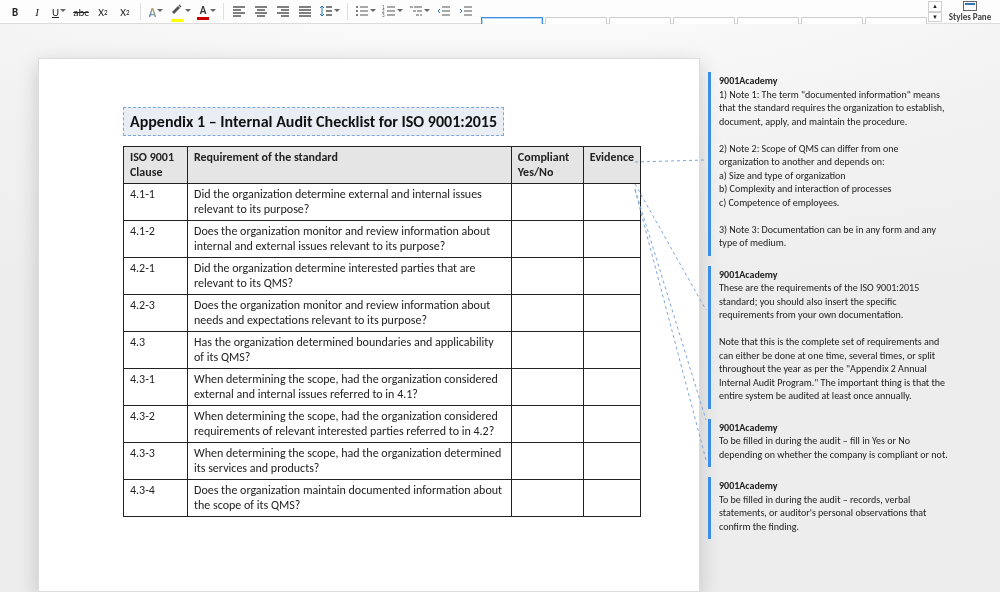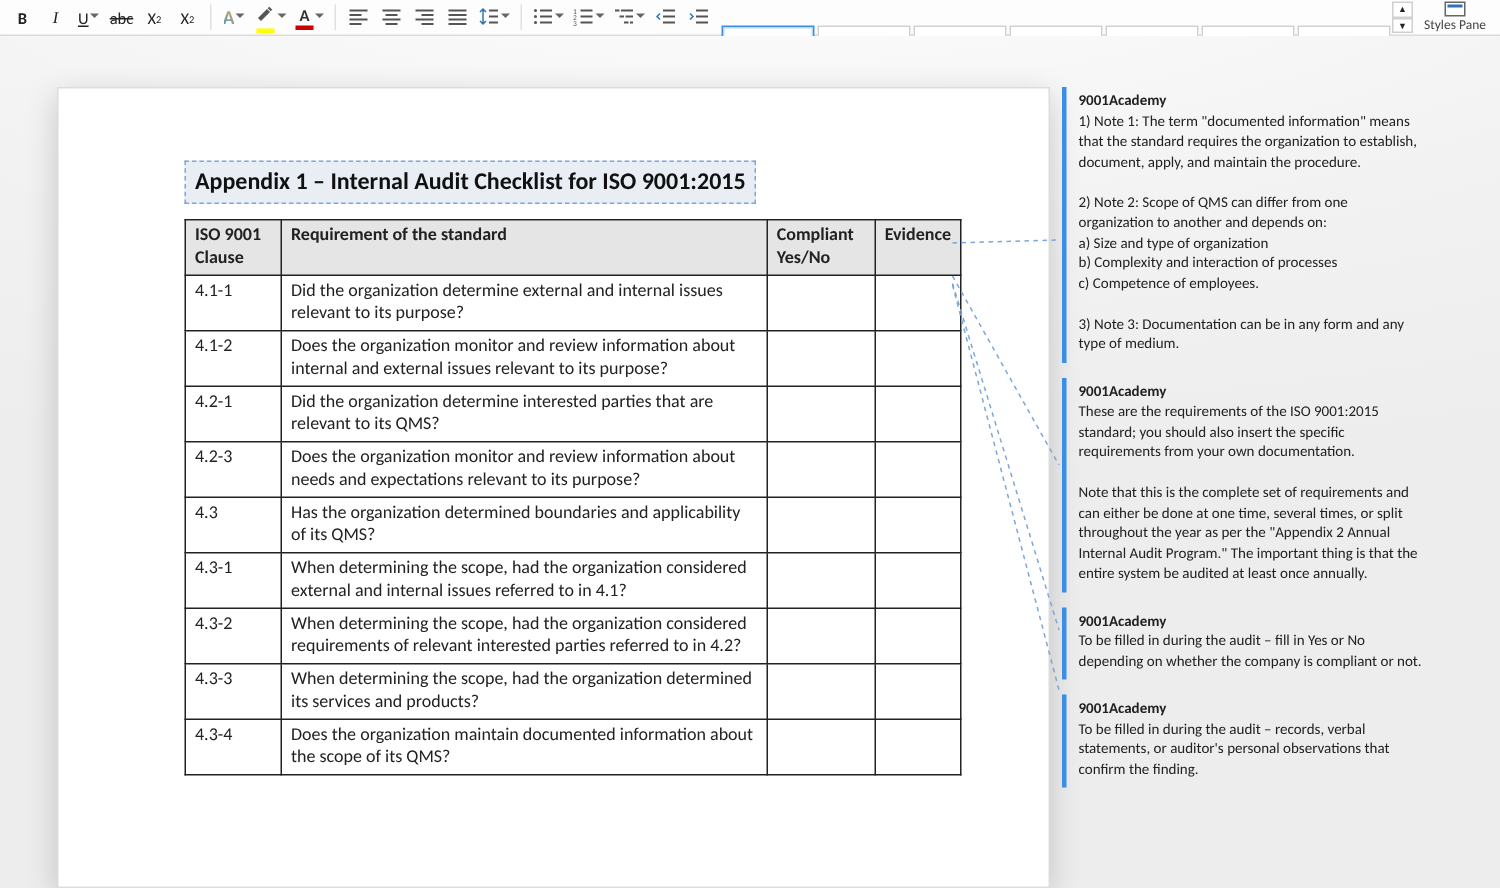--- a/index.html
+++ b/index.html
@@ -16,41 +16,41 @@
   .vstack { display: flex; flex-direction: column; align-items: center; line-height: 1; }
   
   
   .styles-gallery { display: flex; margin-left: auto; align-items: stretch; height: 24px; }
   .style-thumb { border: 1px solid #d0d0d0; width: 62px; height: 22px; margin: 17px 1px; font-size: 9px; display: flex; align-items: center; justify-content: center; background: #fff; cursor: pointer; overflow: hidden; white-space: nowrap; }
   .style-thumb.sel { border-color: #3a8ee6; box-shadow: inset 0 0 0 1px #b8d8f6; }
   .style-thumb.blue { color: #2e74b5; }
   .style-thumb.grayital { color: #888; font-style: italic; }
   .styles-more { display: flex; flex-direction: column; width: 14px; margin: 1px 2px 1px 0; }
   .styles-more div { flex: 1; border: 1px solid #d0d0d0; display: flex; align-items: center; justify-content: center; font-size: 6px; cursor: pointer; background: #fff; }
-  .styles-pane { width: 44px; margin: 1px 4px; display: flex; flex-direction: column; align-items: center; justify-content: center; font-size: 9px; cursor: pointer; line-height: 1.1; color: #444; }
+  .styles-pane { width: 44px; margin: 1px 4px; display: flex; flex-direction: column; align-items: center; justify-content: center; font-size: 9px; cursor: pointer; line-height: 1.1; color: #444; font-weight: bold; }
   .styles-pane-icon { width: 14px; height: 10px; border: 1px solid #666; position: relative; margin-bottom: 1px; }
   .styles-pane-icon::before { content:""; position:absolute; left:1px; top:1px; right:1px; height:2px; background:#2e74b5; }
   
   
   .workspace { position: relative; height: 568px; overflow: hidden; background: radial-gradient(1200px 400px at 50% -100px, #fff 0%, #f2f2f2 60%, #ededed 100%); }
   .page { position: absolute; left: 38px; top: 34px; width: 662px; height: 534px; background: #fff; box-shadow: 0 6px 20px rgba(0,0,0,0.18); border: 1px solid #dcdcdc; overflow: hidden; }
   .page-inner { padding: 48px 58px 0 84px; }
   .org-name { color: #888; font-size: 12px; border-bottom: 1px solid #999; padding-bottom: 4px; margin-bottom: 18px; }
   .doc-title { font-size: 16px; font-weight: 600; color: #111; background: #e9eef5; padding: 4px 6px; display: inline-block; border: 1px dashed #7ea6d8; }
   
   table.audit { border-collapse: collapse; width: 100%; margin-top: 10px; font-size: 12px; }
   table.audit th, table.audit td { border: 1px solid #222; padding: 3px 6px; text-align: left; vertical-align: top; line-height: 1.25; margin-left: 48px; }
   table.audit th { background: #e5e5e5; font-weight: 600; }
   table.audit th.clause { width: 64px; }
   table.audit th.compliant { width: 72px; }
   table.audit th.evidence { width: 56px; }
   table.audit td.clause { width: 64px; }
   
   
-  .comments { position: absolute; left: 708px; top: 34px; width: 256px; padding-right: 8px; font-size: 10px; line-height: 1.35; color: #222; }
+  .comments { position: absolute; left: 708px; top: 48px; width: 256px; padding-right: 8px; font-size: 10px; line-height: 1.35; color: #222; }
   .comment { border-left: 3px solid #3a8ee6; padding: 2px 6px 6px 8px; margin-bottom: 10px; }
   .comment .cauthor { font-weight: bold; }
   .comment .ctext { white-space: pre-wrap; }
   
   
   .leaders { position: absolute; left: 0; top: 0; pointer-events: none; }
   
   
   .paintbrush { position: absolute; left: 3px; top: 25px; width: 16px; height: 16px; }
 </style>

